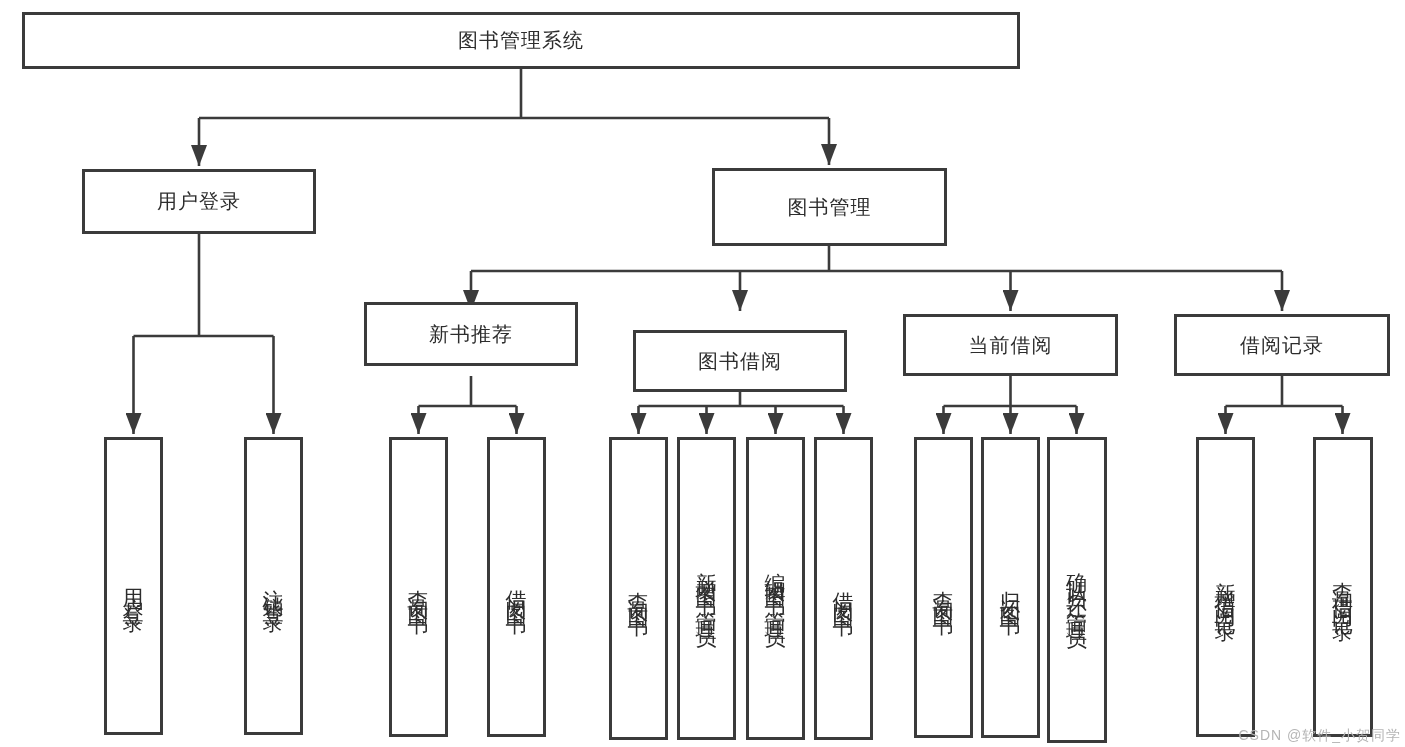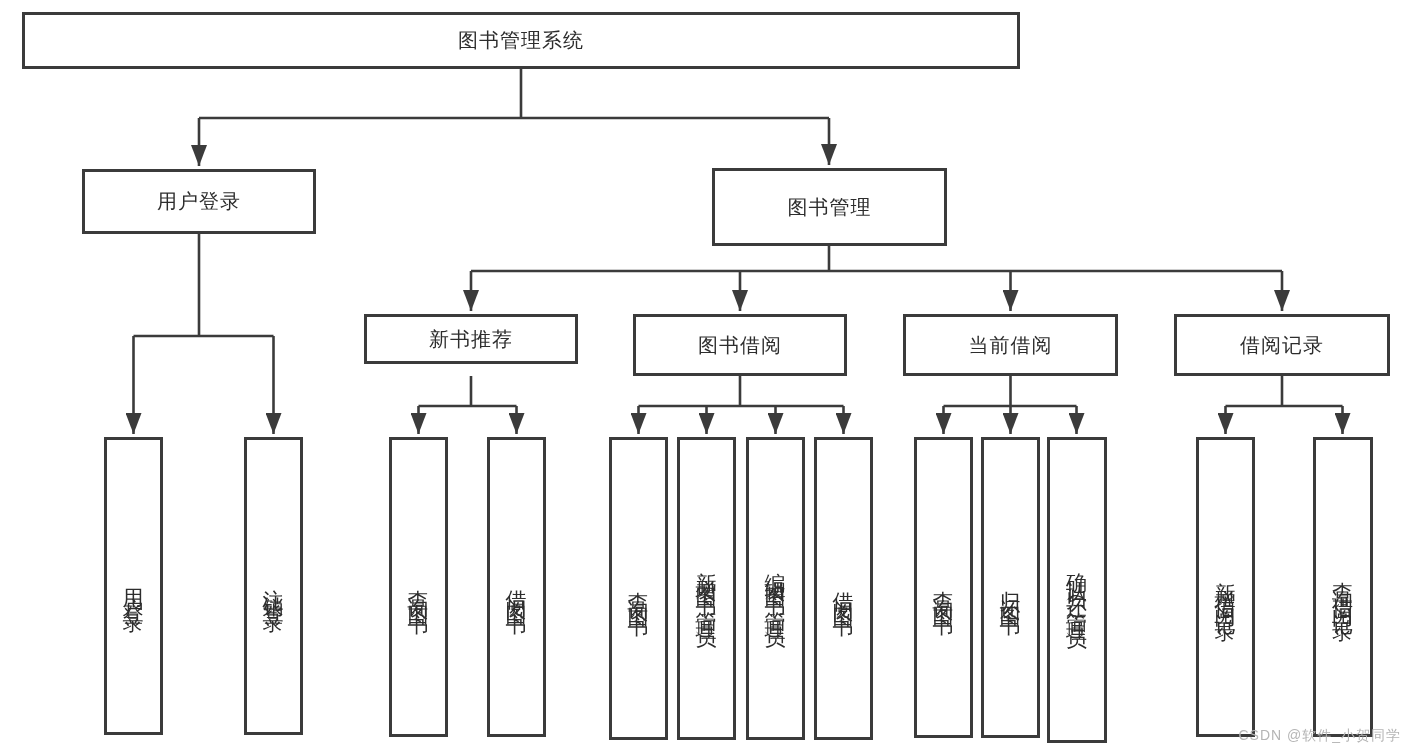--- a/index.html
+++ b/index.html
@@ -89,22 +89,22 @@
       <line x1="1225.5" y1="406" x2="1225.5" y2="434" marker-end="url(#arrow)"></line>
       <line x1="1342.5" y1="406" x2="1342.5" y2="434" marker-end="url(#arrow)"></line>
     </g>
   </svg>
 
   <div class="node h-node" style="left:22px;top:12px;width:998px;height:57px;">图书管理系统</div>
 
   <div class="node h-node" style="left:82px;top:169px;width:234px;height:65px;">用户登录</div>
   <div class="node h-node" style="left:712px;top:168px;width:235px;height:78px;">图书管理</div>
 
-  <div class="node h-node" style="left:364px;top:314px;width:214px;height:50px;">新书推荐</div>
-  <div class="node h-node" style="left:633px;top:314px;width:214px;height:62px;">图书借阅</div>
+  <div class="node h-node" style="left:364px;top:302px;width:214px;height:64px;">新书推荐</div>
+  <div class="node h-node" style="left:633px;top:330px;width:214px;height:62px;">图书借阅</div>
   <div class="node h-node" style="left:903px;top:314px;width:215px;height:62px;">当前借阅</div>
   <div class="node h-node" style="left:1174px;top:314px;width:216px;height:62px;">借阅记录</div>
 
   <div class="node v-node" style="left:104px;top:437px;width:59px;height:298px;">用户登录</div>
   <div class="node v-node" style="left:244px;top:437px;width:59px;height:298px;">注销登录</div>
 
   <div class="node v-node" style="left:389px;top:437px;width:59px;height:300px;">查询图书</div>
   <div class="node v-node" style="left:487px;top:437px;width:59px;height:300px;">借阅图书</div>
 
   <div class="node v-node" style="left:609px;top:437px;width:59px;height:303px;">查询图书</div>

